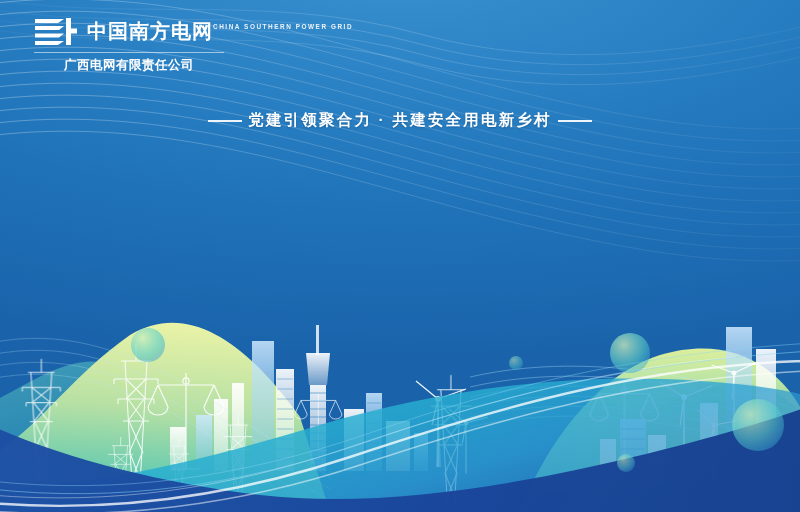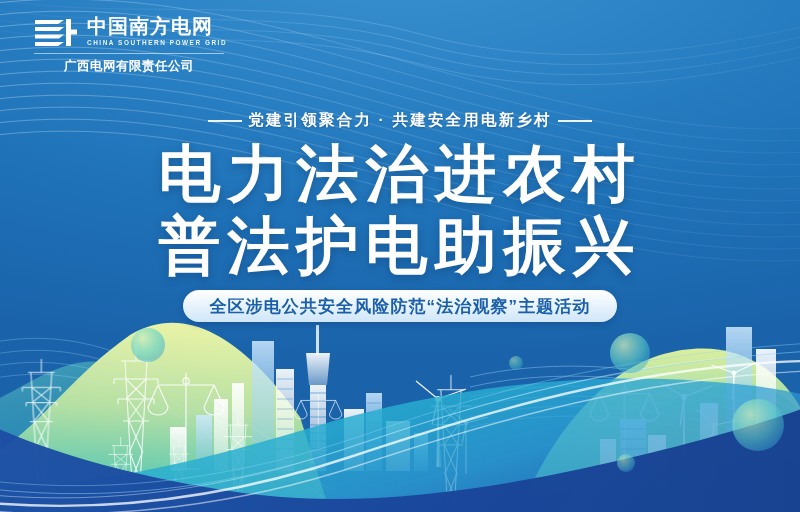--- a/index.html
+++ b/index.html
@@ -16,21 +16,21 @@
   }
   .topwave{position:absolute;left:0;top:0;width:100%;height:330px;}
   
   .scene{position:absolute;left:0;bottom:0;width:100%;height:205px;}
   
   .logo-block{
     position:absolute;left:34px;top:16px;width:190px;color:#fff;
   }
   .logo-row{display:flex;align-items:center;gap:9px;}
   .logo-mark{width:44px;height:30px;flex:none;}
-  .logo-names{display:flex;flex-direction:column;justify-content:center;}
+  .logo-names{display:flex;justify-content:center;}
   .logo-cn{
     font-size:20px;font-weight:bold;letter-spacing:1px;line-height:1.05;
     color:#ffffff;white-space:nowrap;
   }
   .logo-en{
     font-size:6.4px;letter-spacing:1.55px;line-height:1.3;margin-top:2px;
     color:#eaf3fb;white-space:nowrap;font-weight:bold;
   }
   .logo-div{
     height:1px;background:rgba(255,255,255,.55);margin:6px 0 4px 0;width:100%;
@@ -354,24 +354,15 @@
     <div class="logo-div"></div>
     <div class="logo-sub">广西电网有限责任公司</div>
   </div>
 
   <div class="slogan">
     <span class="rule"></span>
     <span class="txt">党建引领聚合力 · 共建安全用电新乡村</span>
     <span class="rule"></span>
   </div>
 
-  <div class="title">
-    <div class="line">电力法治进农村</div>
-    <div class="line">普法护电助振兴</div>
-  </div>
-
-  <div class="pill-wrap">
-    <div class="pill">
-      <span>全区涉电公共安全风险防范“法治观察”主题活动</span>
-    </div>
-  </div>
+
 
 </div>
 
 </body></html>

